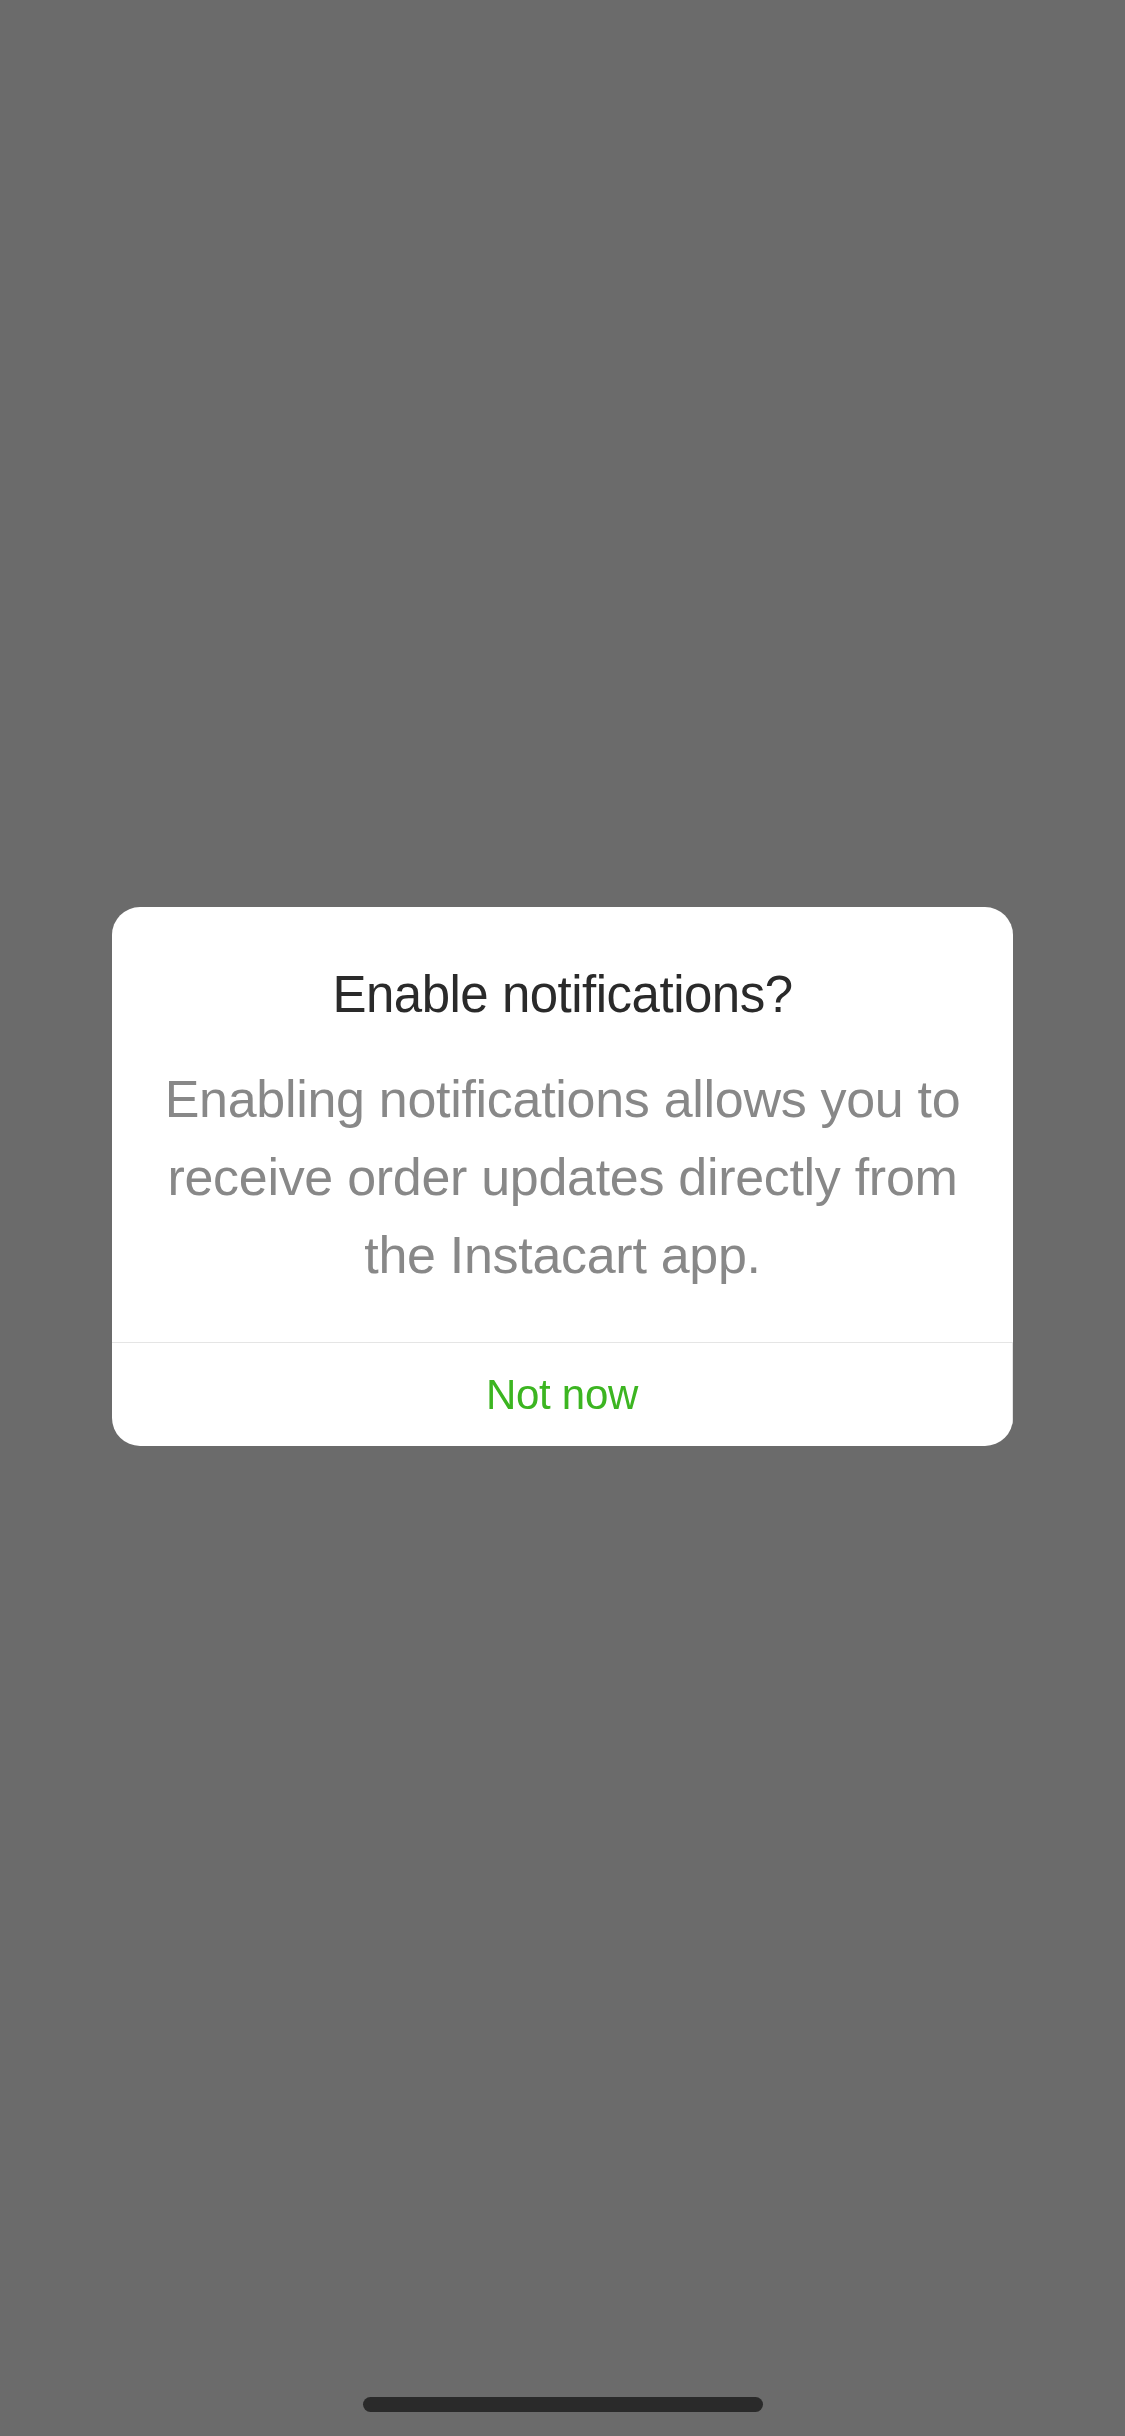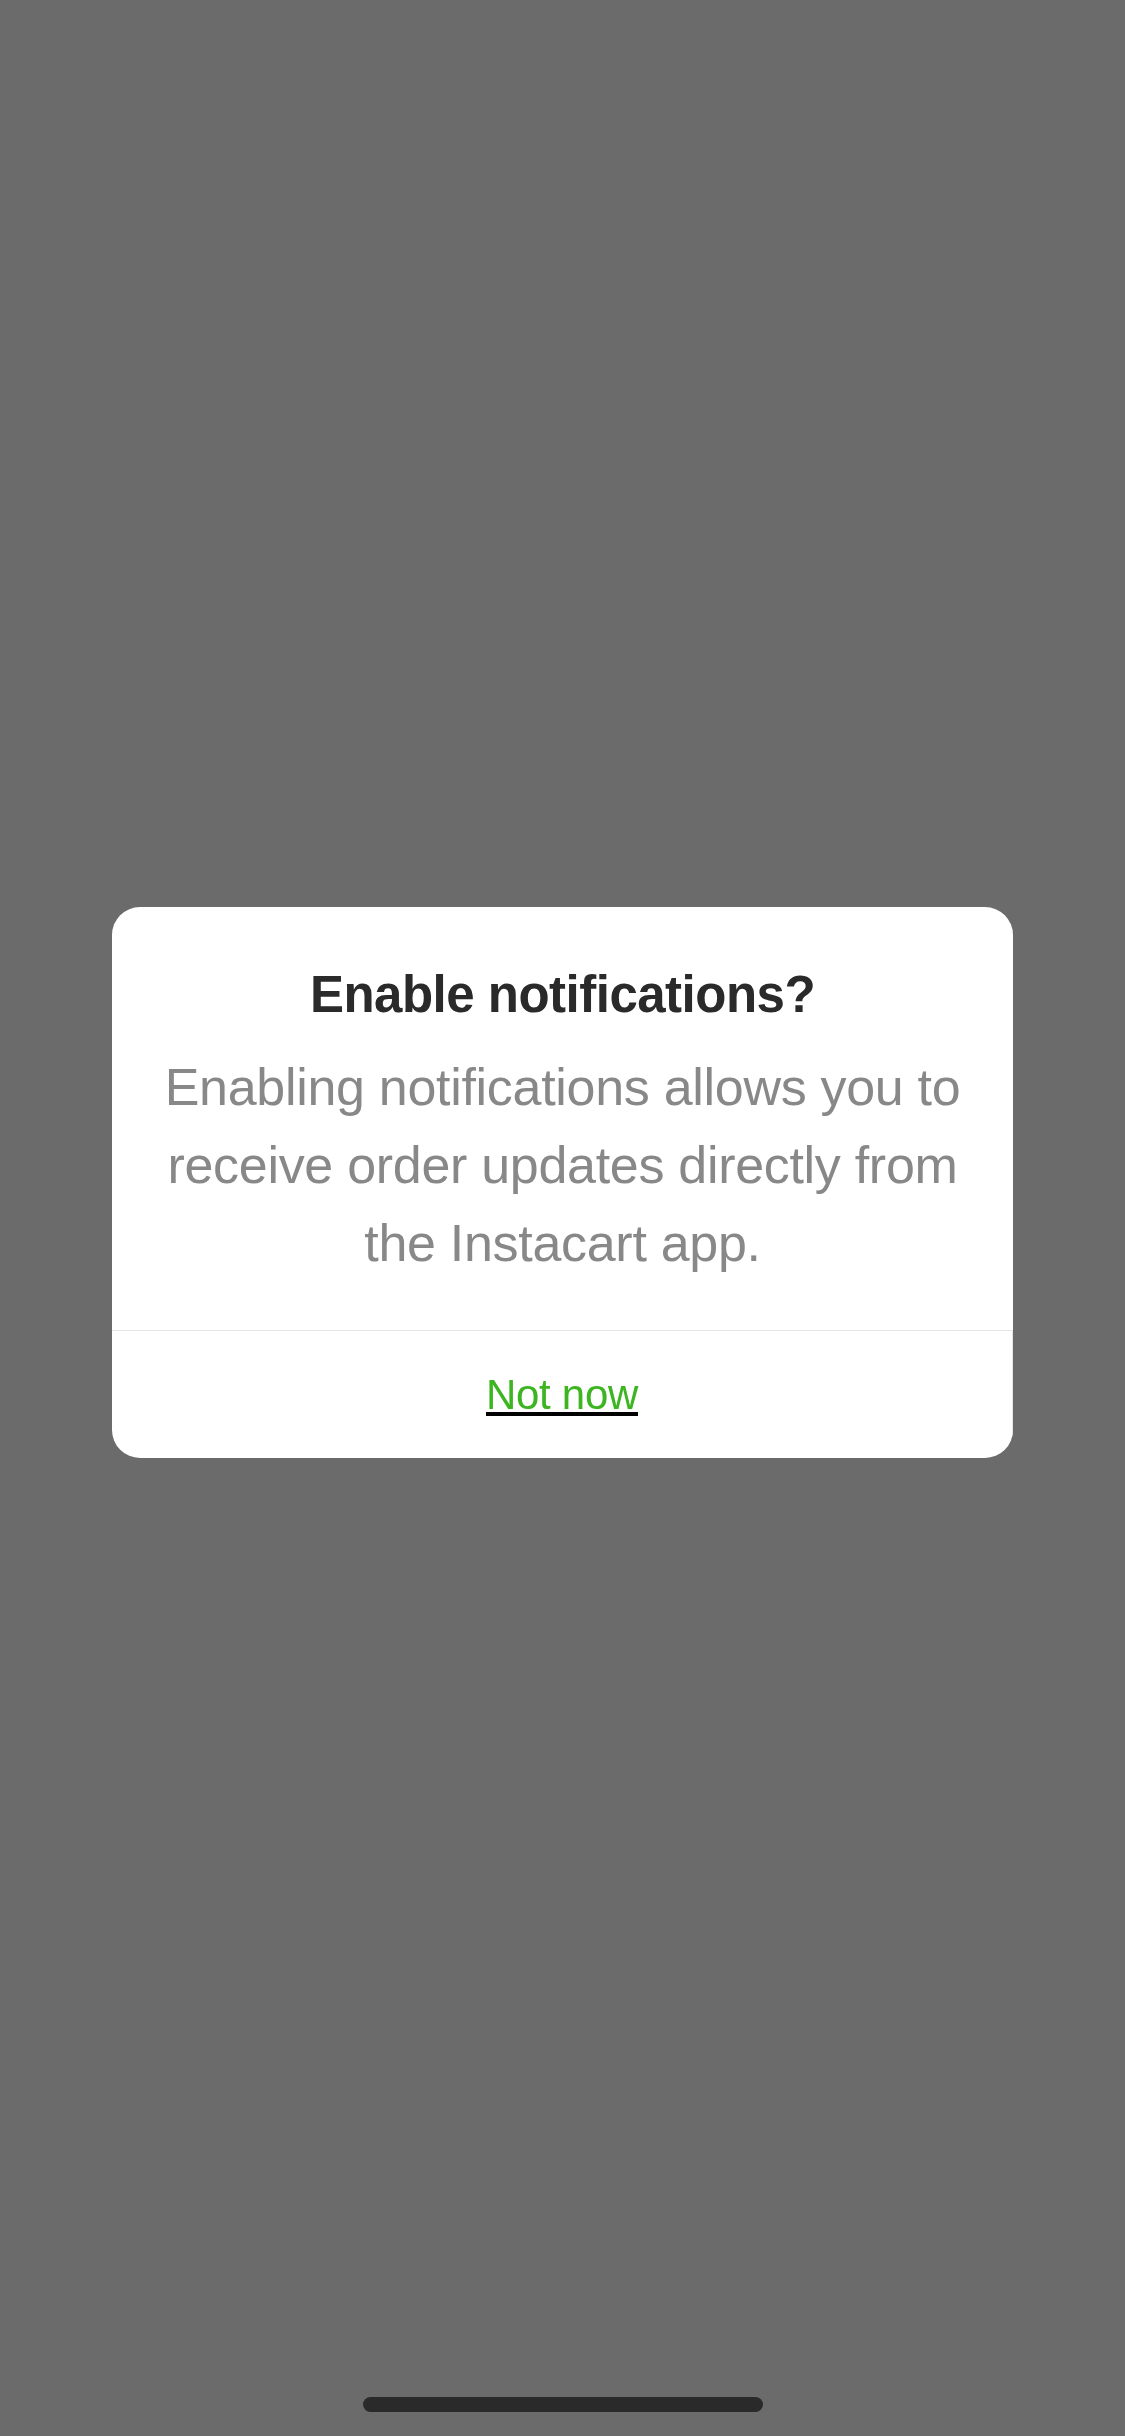--- a/index.html
+++ b/index.html
@@ -23,37 +23,36 @@
       background-color: #ffffff;
       border-radius: 28px;
       overflow: hidden;
     }
     .dialog-content {
       padding: 58px 48px 48px 48px;
       text-align: center;
     }
     .dialog-title {
       font-size: 51px;
-      font-weight: 700;
+      font-weight: 400;
       color: #2a2a2a;
-      margin-bottom: 24px;
+      margin-bottom: 36px;
       letter-spacing: -0.5px;
     }
     .dialog-message {
       font-size: 52px;
       font-weight: 400;
       color: #888888;
       line-height: 1.5;
       letter-spacing: -0.3px;
     }
     .dialog-buttons {
       display: flex;
       border-top: 1px solid #e5e5e5;
-      height: 128px;
-      text-decoration: underline;
+      height: 104px;
     }
     .dialog-button {
       flex: 1;
       display: flex;
       align-items: center;
       justify-content: center;
       font-size: 42px;
       font-weight: 400;
       color: #3cb521;
       background: none;

